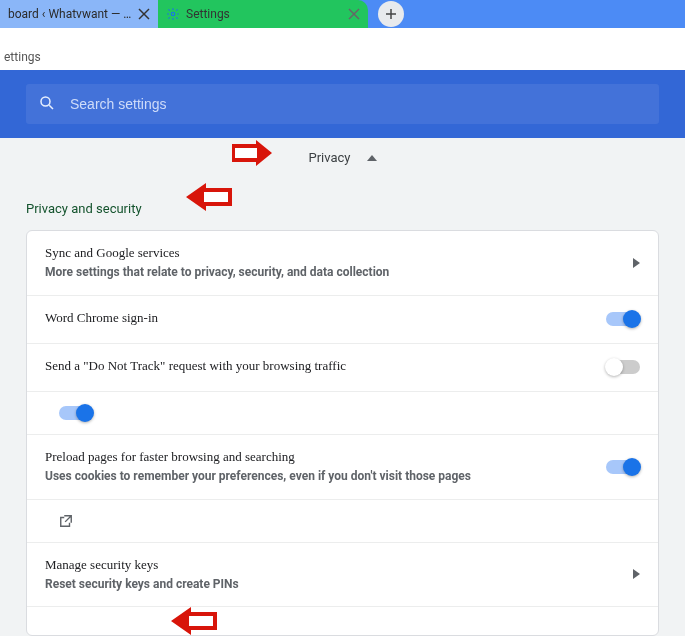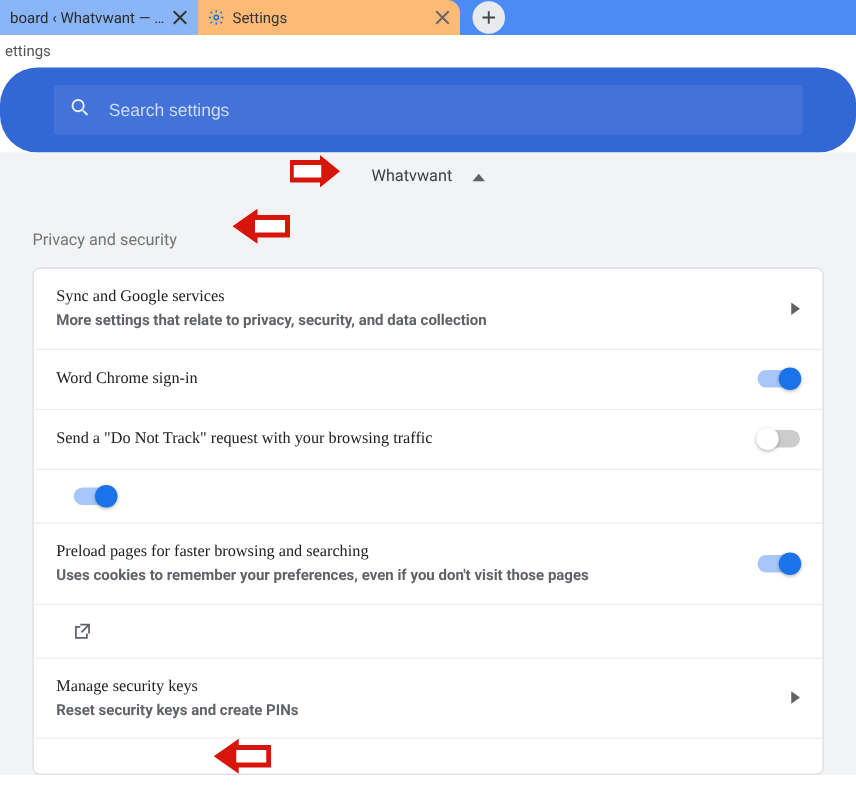--- a/index.html
+++ b/index.html
@@ -2,40 +2,40 @@
 <html><head>
 <meta charset="utf-8">
 <style>
   * { box-sizing: border-box; margin: 0; padding: 0; }
   body { font-family: 'Segoe UI', Roboto, Arial, sans-serif; font-size: 13px; background: #fff; color: #202124; width: 685px; }
   
   
   .tabstrip { height: 28px; background: #4c8bf5; display: flex; align-items: flex-end; }
   .tab { height: 28px; display: flex; align-items: center; padding: 0 8px; gap: 6px; min-width: 0; }
   .tab.bg1 { background: #8ab6f8; width: 158px; }
-  .tab.bg2 { background: #fdba74; border-top-right-radius: 10px; width: 210px; }
+  .tab.bg2 { background: #22c55e; border-top-right-radius: 10px; width: 210px; }
   .tab .title { font-size: 12px; white-space: nowrap; overflow: hidden; text-overflow: ellipsis; flex: 1; color: #333; }
   .tab.bg1 .title { color: #2b2b2b; }
   .tab .close { width: 12px; height: 12px; cursor: pointer; }
   .newtab { width: 26px; height: 26px; border-radius: 50%; background: #e8eaed; display:flex; align-items:center; justify-content:center; margin-left: 10px; margin-bottom:1px; cursor:pointer; }
   .gear { width:14px; height:14px; }
   
-  .addrbar { height: 26px; background:#fff; display:flex; align-items:center; padding: 0 4px; font-size:12px; color:#555; border-bottom:0; }
-  
-  .bluebar { background:#3367d6; padding: 14px 43px; border-radius: 30px; }
+  .addrbar { height: 26px; background:#fff; display:flex; align-items:center; padding: 0 4px; font-size:12px; color:#555; border-bottom:0;margin-top:16px; }
+  
+  .bluebar { background:#3367d6; padding: 14px 26px; }
   .searchbox { background: rgba(255,255,255,0.08); height:40px; border-radius:3px; display:flex; align-items:center; padding:0 12px; gap:14px; }
   .searchbox input { background:transparent; border:none; outline:none; color:#e0e9fb; font-size:14px; flex:1; }
   .searchbox input::placeholder { color: #cfdcf9; }
   
   .content { background:#f1f3f4; padding-top: 0; }
   .advanced-row { display:flex; justify-content:center; align-items:center; gap:16px; padding: 12px 0 18px; position:relative; }
   .advanced-label { font-size:13px; color:#3c4043; }
   .caret-up { width:0; height:0; border-left:5px solid transparent; border-right:5px solid transparent; border-bottom:6px solid #5f6368; }
   
-  .section-title { font-size:13px; color:#737373; padding: 18px 0 14px 26px; position:relative; }
+  .section-title { font-size:13px; color:#14532d; padding: 18px 0 14px 26px; position:relative; }
   
   .card { background:#fff; border:1px solid #dadce0; border-radius:6px; margin: 0 26px 20px; }
   .row { display:flex; align-items:center; padding: 14px 18px; border-bottom:1px solid #eceded; cursor:pointer; }
   .row:last-child { border-bottom:none; }
   .row .txt { flex:1; }
   .row .primary { font-size:13px; color:#202124; margin-bottom:3px;font-family:Liberation Serif, serif; }
   .row .secondary { font-size:12px; color:#5f6368; line-height:1.4;font-weight:bold; }
   .row .ctl { margin-left: 14px; display:flex; align-items:center; }
   
   
@@ -110,21 +110,21 @@
 
 <div class="content">
 
   <div class="advanced-row rel">
     <span class="arrow a1">
       <svg width="62" height="26">
           <polygon points="0,4 0,22 24,22 24,26 40,13 24,0 24,4" fill="#d8150a"></polygon>
           <rect x="3" y="8" width="22" height="10" fill="#fff"></rect>
         </svg>
     </span>
-    <span class="advanced-label">Whatvwant</span>
+    <span class="advanced-label">Privacy</span>
     <span class="caret-up"></span>
   </div>
 
   <div class="section-title rel">
     <span>Privacy and security</span>
     <span class="arrow a2">
       <svg width="72" height="28">
           <g transform="translate(72,0) scale(-1,1)">
             <polygon points="0,5 0,23 26,23 26,28 46,14 26,0 26,5" fill="#d8150a"></polygon>
             <rect x="4" y="9" width="24" height="10" fill="#fff"></rect>

